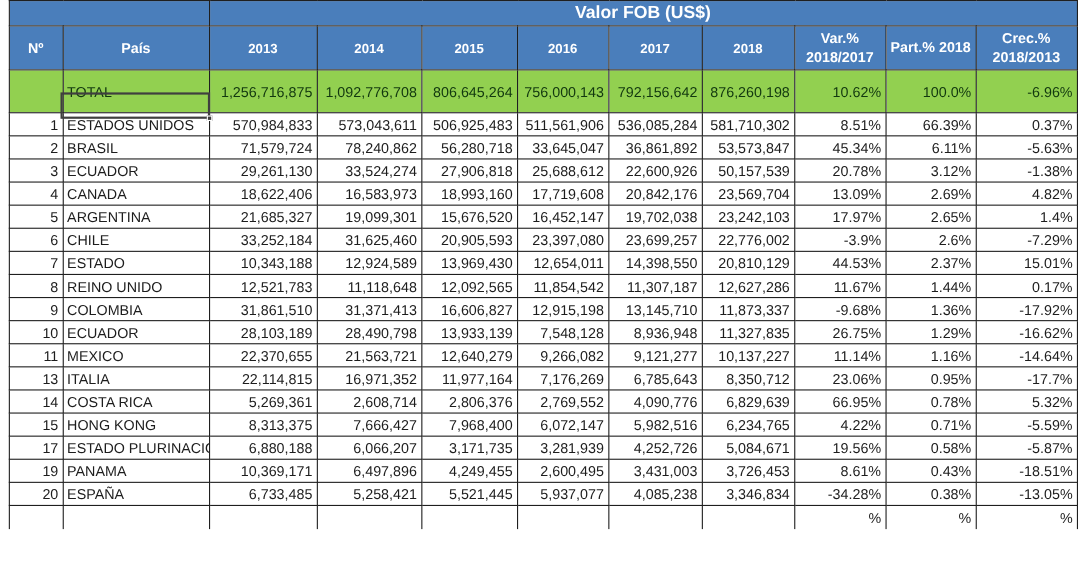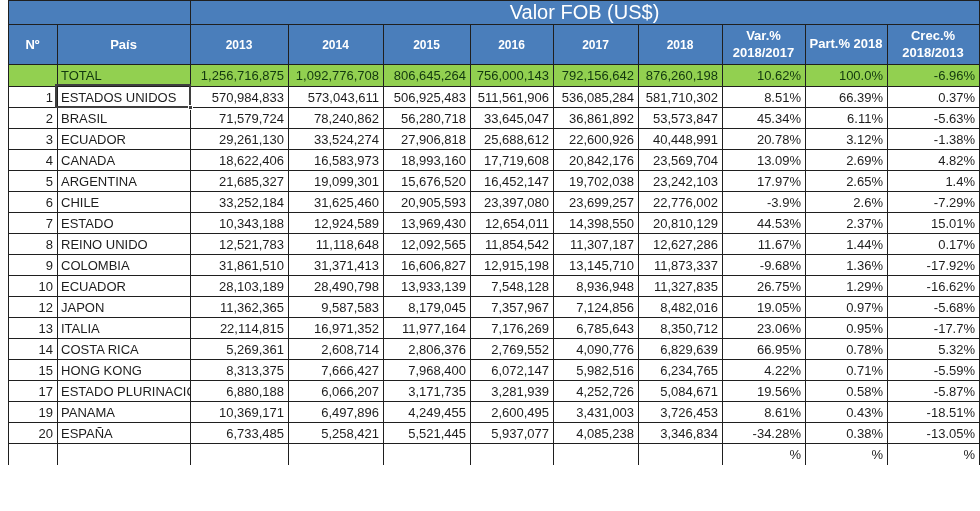--- a/index.html
+++ b/index.html
@@ -15,29 +15,29 @@
     border-collapse:collapse; table-layout:fixed; width:971px;
   }
   table.sheet td, table.sheet th {
     border:1px solid #1f1f1f;
     overflow:hidden; white-space:nowrap;
     height:21px; font-size:13px; font-weight:normal;
     padding:0 4px 0 3px;
   }
   tr.band td {
     height:23px; background:#4a7ebb; color:#ffffff;
-    font-weight:normal; font-size:20px; text-align:center;
+    font-weight:bold; font-size:16px; text-align:center;
   }
   tr.cols th {
     height:40px; background:#4a7ebb; color:#ffffff;
     font-weight:bold; text-align:center; vertical-align:middle;
   }
   tr.cols th.year { font-size:12px; }
   tr.cols th.pct  { font-size:13px; white-space:pre-line; line-height:1.25; }
-  tr.total td { background:#92d050; color:#12380f; height:22px; }
+  tr.total td { background:#92d050; color:#12380f; height:39px; }
   td.num  { text-align:right; }
   td.name { text-align:left; }
   td.rank { text-align:right; padding-right:3px; }
   tr.partial td { border-bottom:none; }
   
   .selection {
     position:absolute; left:55px; top:84px; width:136px; height:24px;
     border:2px solid #3f3f3f; pointer-events:auto;
   }
   .selection .handle {
@@ -126,21 +126,21 @@
           <td class="num">-5.63%</td>
         </tr>
         <tr>
           <td class="rank">3</td>
           <td class="name">ECUADOR</td>
           <td class="num">29,261,130</td>
           <td class="num">33,524,274</td>
           <td class="num">27,906,818</td>
           <td class="num">25,688,612</td>
           <td class="num">22,600,926</td>
-          <td class="num">40,448,991</td>
+          <td class="num">50,157,539</td>
           <td class="num">20.78%</td>
           <td class="num">3.12%</td>
           <td class="num">-1.38%</td>
         </tr>
         <tr>
           <td class="rank">4</td>
           <td class="name">CANADA</td>
           <td class="num">18,622,406</td>
           <td class="num">16,583,973</td>
           <td class="num">18,993,160</td>
@@ -223,31 +223,31 @@
           <td class="num">28,490,798</td>
           <td class="num">13,933,139</td>
           <td class="num">7,548,128</td>
           <td class="num">8,936,948</td>
           <td class="num">11,327,835</td>
           <td class="num">26.75%</td>
           <td class="num">1.29%</td>
           <td class="num">-16.62%</td>
         </tr>
         <tr>
-          <td class="rank">12</td>
-          <td class="name">JAPON</td>
-          <td class="num">11,362,365</td>
-          <td class="num">9,587,583</td>
-          <td class="num">8,179,045</td>
-          <td class="num">7,357,967</td>
-          <td class="num">7,124,856</td>
-          <td class="num">8,482,016</td>
-          <td class="num">19.05%</td>
-          <td class="num">0.97%</td>
-          <td class="num">-5.68%</td>
+          <td class="rank">11</td>
+          <td class="name">MEXICO</td>
+          <td class="num">22,370,655</td>
+          <td class="num">21,563,721</td>
+          <td class="num">12,640,279</td>
+          <td class="num">9,266,082</td>
+          <td class="num">9,121,277</td>
+          <td class="num">10,137,227</td>
+          <td class="num">11.14%</td>
+          <td class="num">1.16%</td>
+          <td class="num">-14.64%</td>
         </tr>
         <tr>
           <td class="rank">13</td>
           <td class="name">ITALIA</td>
           <td class="num">22,114,815</td>
           <td class="num">16,971,352</td>
           <td class="num">11,977,164</td>
           <td class="num">7,176,269</td>
           <td class="num">6,785,643</td>
           <td class="num">8,350,712</td>

